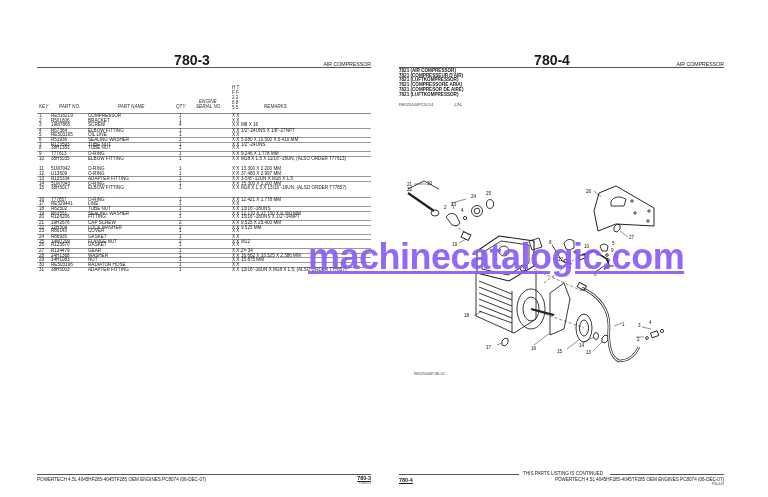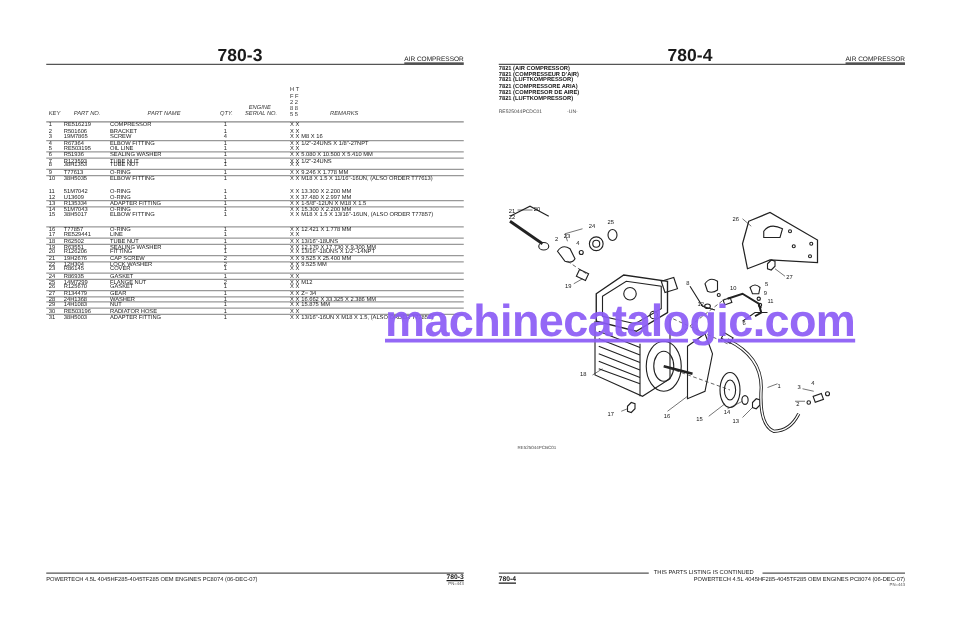--- a/index.html
+++ b/index.html
@@ -1,19 +1,19 @@
 <!DOCTYPE html>
 <html><head>
 <meta charset="utf-8">
 <style>
   * { margin: 0; padding: 0; box-sizing: border-box; }
   html, body { width: 768px; height: 497px; background: #ffffff; overflow: hidden; }
   body { font-family: "Liberation Sans", sans-serif; color: #1a1a1a; position: relative; }
 
-  .page { position: absolute; top: 0; height: 435px; }
+  .page { position: absolute; top: 16px; height: 435px; }
   .page-left { left: 0; width: 384px; }
   .page-right { left: 384px; width: 384px; }
 
   .page-num-title { position: absolute; top: 36px; font-size: 14px; font-weight: bold; text-align: center; width: 100%; }
   .page-left .page-num-title { left: 0; }
   .section-title { position: absolute; top: 45px; font-size: 5.2px; text-decoration: underline; }
   .page-left .section-title { right: 13px; }
   .page-right .section-title { right: 44px; }
   .rule-top { position: absolute; top: 51px; height: 1px; background: #555; }
   .page-left .rule-top { left: 37px; right: 13px; }

